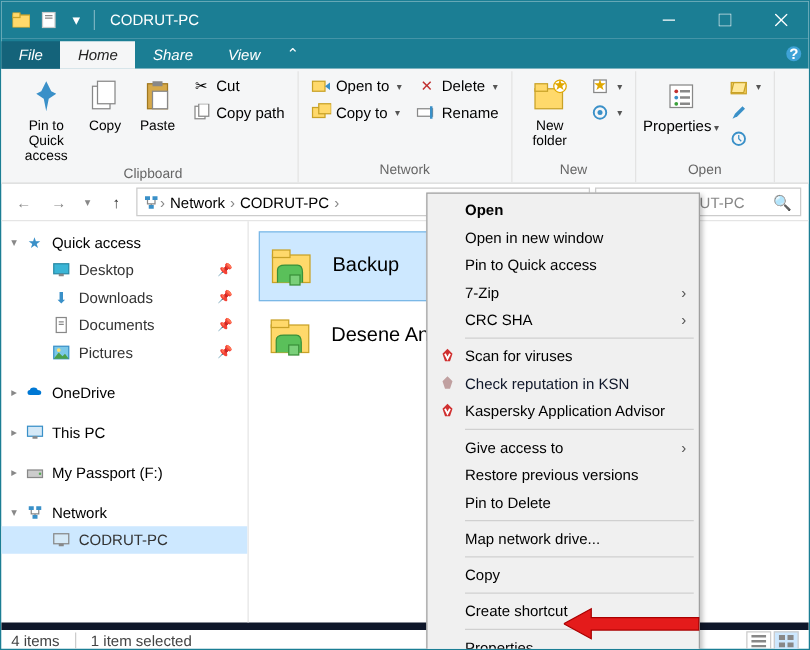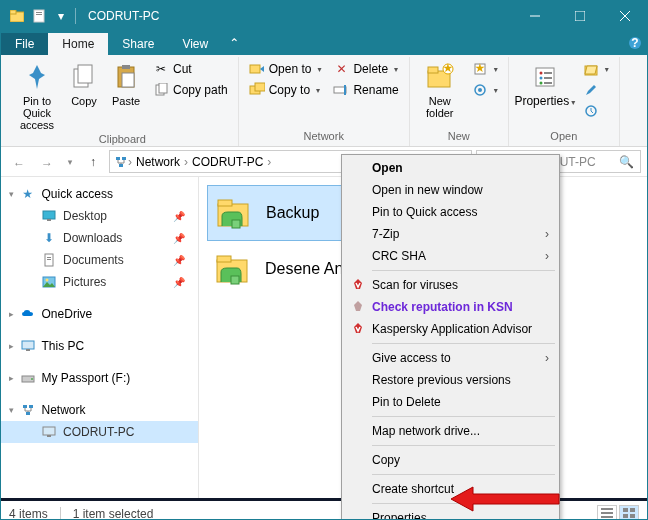--- a/index.html
+++ b/index.html
@@ -5,21 +5,21 @@
 * { box-sizing: border-box; margin: 0; padding: 0; font-family: "Segoe UI", Tahoma, sans-serif; font-size: 12px; }
 body { background: #fff; width: 648px; height: 520px; overflow: hidden; position: relative; border: 1px solid #1b7e94; }
 .titlebar { height: 30px; background: #1b7e94; color: #fff; display: flex; align-items: center; padding-left: 8px; }
 .titlebar .qat { display: flex; gap: 6px; align-items: center; }
 .titlebar .qat .q-icon { width: 16px; height: 16px; display:flex; align-items:center; justify-content:center; }
 .titlebar .divider { width: 1px; height: 16px; background: rgba(255,255,255,0.4); margin: 0 6px; }
 .titlebar .title { margin-left: 6px; font-size: 12px; }
 .titlebar .spacer { flex: 1; }
 .titlebar .winbtn { width: 45px; height: 30px; display: flex; align-items: center; justify-content: center; }
 .menu-tabs { height: 24px; background: #1b7e94; display: flex; align-items: flex-end; padding-left: 0; }
-.menu-tabs .tab { padding: 4px 14px; color: #fff; cursor: default; }
+.menu-tabs .tab { padding: 4px 14px; color: #fff; cursor: default; font-style: italic; }
 .menu-tabs .tab.file { background: #14637a; }
 .menu-tabs .tab.active { background: #f5f6f7; color: #222; }
 .menu-tabs .tab-help { margin-left: auto; width: 24px; height: 24px; color:#fff; display:flex; align-items:center; justify-content:center; }
 .menu-tabs .tab-collapse { width: 24px; height: 24px; color:#fff; display:flex; align-items:center; justify-content:center; }
 .ribbon { height: 92px; background: #f5f6f7; border-bottom: 1px solid #d9d9d9; display: flex; padding: 2px 6px 0 6px; }
 .group { display: flex; flex-direction: column; align-items: center; border-right: 1px solid #e3e3e3; padding: 2px 6px; }
 .group:last-child { border-right: none; }
 .group-body { flex: 1; display: flex; align-items: flex-start; gap: 4px; }
 .group-label { font-size: 11px; color: #666; text-align: center; padding-bottom: 2px; }
 .bigbtn { width: 48px; display: flex; flex-direction: column; align-items: center; gap: 2px; padding: 2px; }
@@ -44,25 +44,25 @@
 .nav-item.selected { background: #cde8ff; }
 .nav-gap { height: 10px; }
 .nav-icon { width:16px; height:16px; display:flex; align-items:center; justify-content:center; }
 .main { flex: 1; position: relative; padding: 8px; display:flex; flex-wrap:wrap; align-content:flex-start; gap: 0px 8px; }
 .folder-item { display: flex; align-items: center; width: 210px; height: 56px; padding: 4px 6px; gap: 10px; }
 .folder-item.selected { background: #cde8ff; border: 1px solid #7bb8e6; }
 .folder-icon-wrap { width:42px; height:42px; display:flex; align-items:center; justify-content:center; }
 .folder-name { font-size: 16px; }
 .context-menu { position: absolute; top: 153px; left: 340px; width: 219px; background: #f0f0f0; border: 1px solid #a0a0a0; box-shadow: 2px 2px 4px rgba(0,0,0,0.25); padding: 2px; z-index: 100; }
 .cm-item { display: flex; align-items: center; height: 22px; padding: 0 20px 0 28px; font-size: 12px; position: relative; white-space: nowrap; }
-.cm-item.disabled { color: #6d28d9; font-weight: bold; }
+.cm-item.disabled { color: #0f172a; }
 .cm-item .cm-icon { position: absolute; left: 6px; width: 16px; height: 16px; display:flex; align-items:center; justify-content:center; }
 .cm-item .arrow { position: absolute; right: 8px; font-size: 12px; color: #555; }
 .cm-sep { height: 1px; background: #d0d0d0; margin: 3px 2px 3px 28px; }
-.statusbar { height: 23px; border-top: 3px solid #0f172a; display: flex; align-items: flex-end; padding: 0 8px; font-size: 11px; color: #444; gap: 12px; }
+.statusbar { height: 23px; border-top: 6px solid #0f172a; display: flex; align-items: center; padding: 0 8px; font-size: 11px; color: #444; gap: 12px; }
 .statusbar .sep { width:1px; height:14px; background:#ccc; }
 .statusbar .view-toggle { margin-left:auto; display:flex; gap:2px; }
 .statusbar .view-toggle span { width:20px; height:16px; border:1px solid #ccc; display:inline-flex; align-items:center; justify-content:center; }
 .arrow-callout { position: absolute; top: 484px; left: 450px; z-index: 200; }
 .chev { font-size:8px; color:#555; margin-left:2px; }
 svg { display:block; }
 </style>
 </head>
 <body>
 

